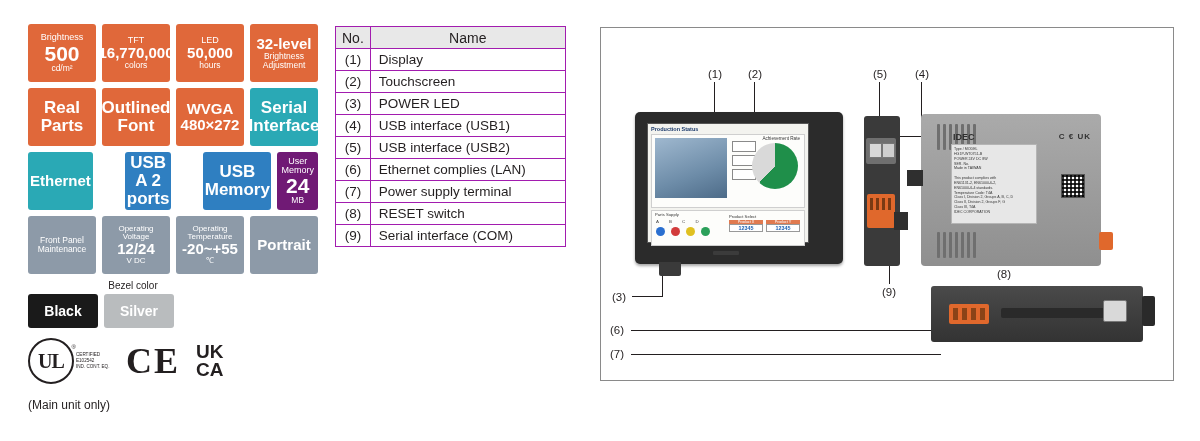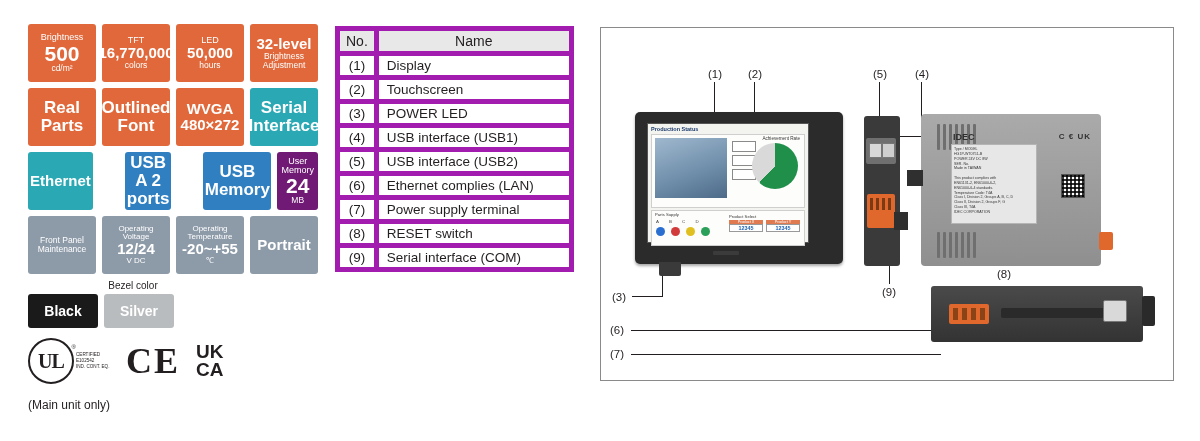--- a/index.html
+++ b/index.html
@@ -50,21 +50,21 @@
   }
   .ul-mark .ul-text{font-family:"Liberation Serif",serif;font-weight:bold;font-size:20px;letter-spacing:-1px;}
   .ul-mark .reg{position:absolute;right:-2px;top:6px;font-size:6px;}
   .ul-sub{font-size:4.6px;line-height:1.25;margin-left:2px;width:34px;}
   .ce-mark{font-family:"Liberation Serif",serif;font-size:36px;font-weight:bold;letter-spacing:2px;}
   .uk-mark{font-size:19px;font-weight:bold;line-height:0.95;letter-spacing:0px;}
   .mainunit{position:absolute;left:28px;top:398px;font-size:12px;}
 
   
   .tbl{position:absolute;left:335px;top:26px;border-collapse:collapse;}
-  .tbl td,.tbl th{border:5px solid #a21caf;font-size:13.5px;padding:2px 6px;height:22px;box-sizing:border-box;}
+  .tbl td,.tbl th{border:1px solid #a21caf;font-size:13.5px;padding:2px 6px;height:22px;box-sizing:border-box;}
   .tbl th{background:#e8e8e8;font-weight:normal;text-align:center;font-size:14px;}
   .tbl td.no{width:30px;text-align:center;}
   .tbl td.nm{width:195px;text-align:left;padding-left:8px;}
 
   
   .photo{position:absolute;left:600px;top:27px;width:572px;height:352px;border:1px solid #8a8a8a;background:#fff;}
   .callout{position:absolute;font-size:11.5px;color:#231f20;}
   .lead{position:absolute;background:#231f20;}
 
   

